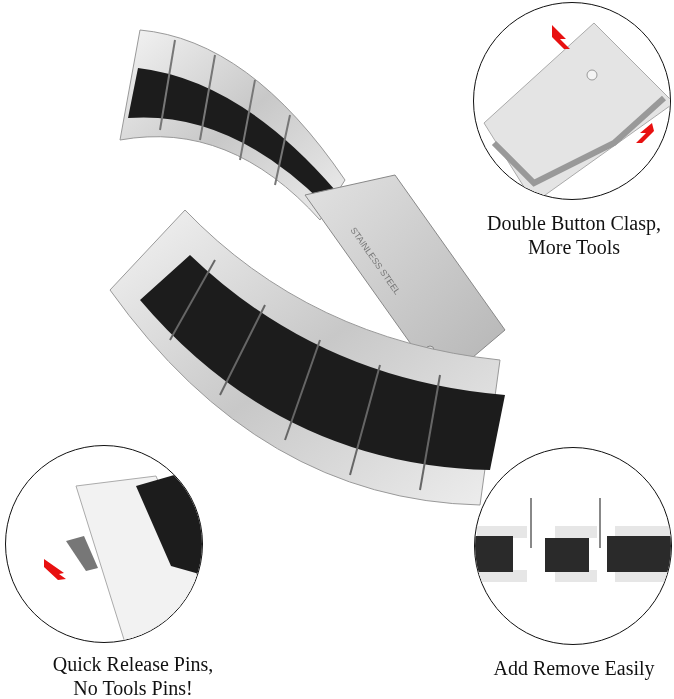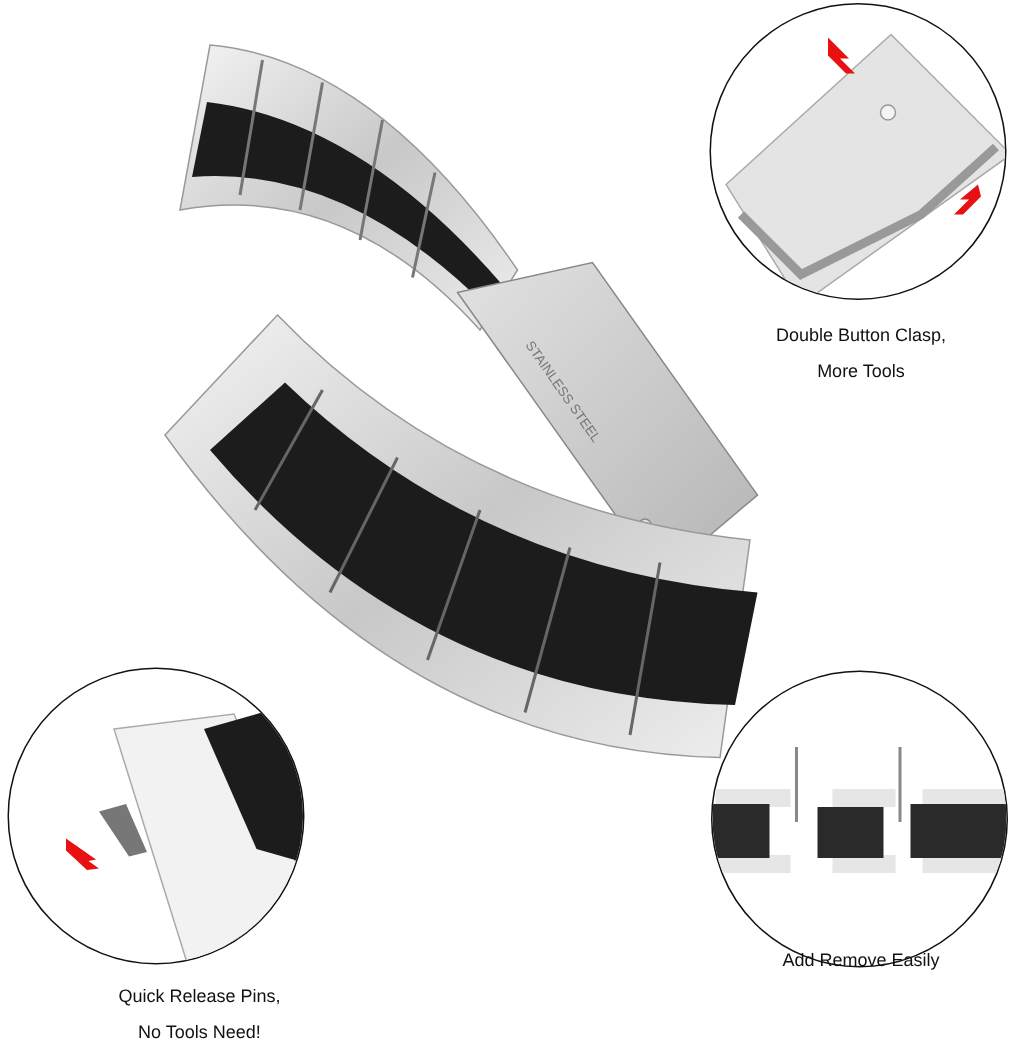--- a/index.html
+++ b/index.html
@@ -7,22 +7,22 @@
       width: 674px; height: 699px; background: #ffffff;
       position: relative; overflow: hidden;
       font-family: "Liberation Sans", sans-serif;
     }
     .abs { position: absolute; }
     .circle {
       position: absolute; border: 1.5px solid #111; border-radius: 50%;
       background: #fff; overflow: hidden;
     }
     .caption {
-      position: absolute; color: #111; font-size: 12px; text-align: center;
-      line-height: 24px; font-family: Liberation Sans, sans-serif;
+      position: absolute; color: #111; font-size: 20px; text-align: center;
+      line-height: 24px; font-family: Liberation Serif, serif;
     }
     .caption div { white-space: nowrap; }
   </style>
 </head>
 <body>
 
 <svg class="abs" style="left:0;top:0" width="674" height="699" viewBox="0 0 674 699">
   <defs>
     <linearGradient id="silv" x1="0" y1="0" x2="1" y2="1">
       <stop offset="0" stop-color="#f4f4f4"></stop>
@@ -76,33 +76,33 @@
 <div class="circle" style="left:5px;top:445px;width:196px;height:196px;">
   <svg width="196" height="196" viewBox="0 0 196 196">
     <path d="M70,40 L150,30 L200,150 L120,200 Z" fill="#f2f2f2" stroke="#aaa"></path>
     <path d="M130,40 L200,20 L200,130 L165,120 Z" fill="#1c1c1c"></path>
     <path d="M60,95 L78,90 L92,122 L80,125 Z" fill="#777"></path>
     <path d="M38,113 L58,127 L53,128 L60,133 L52,134 L38,121 Z" fill="#e81010"></path>
   </svg>
 </div>
 <div class="caption" style="left:0px;top:652px;width:214px;margin-left:26px;">
   <div>Quick Release Pins,</div>
-  <div>No Tools Need!</div>
+  <div>No Tools Pins!</div>
 </div>
 
 <div class="circle" style="left:474px;top:447px;width:196px;height:196px;">
   <svg width="196" height="196" viewBox="0 0 196 196">
     <rect x="2" y="78" width="50" height="12" fill="#e6e6e6"></rect>
     <rect x="2" y="122" width="50" height="12" fill="#e6e6e6"></rect>
     <rect x="0" y="88" width="38" height="36" fill="#2a2a2a"></rect>
     <line x1="56" y1="50" x2="56" y2="100" stroke="#888" stroke-width="2"></line>
     <rect x="80" y="78" width="42" height="12" fill="#e6e6e6"></rect>
     <rect x="80" y="122" width="42" height="12" fill="#e6e6e6"></rect>
     <rect x="70" y="90" width="44" height="34" fill="#2a2a2a"></rect>
     <line x1="125" y1="50" x2="125" y2="100" stroke="#888" stroke-width="2"></line>
     <rect x="140" y="78" width="56" height="12" fill="#e6e6e6"></rect>
     <rect x="140" y="122" width="56" height="12" fill="#e6e6e6"></rect>
     <rect x="132" y="88" width="64" height="36" fill="#2a2a2a"></rect>
   </svg>
 </div>
-<div class="caption" style="left:474px;top:628px;width:200px;">
+<div class="caption" style="left:474px;top:656px;width:200px;">
   <div>Add Remove Easily</div>
 </div>
 
 </body></html>

